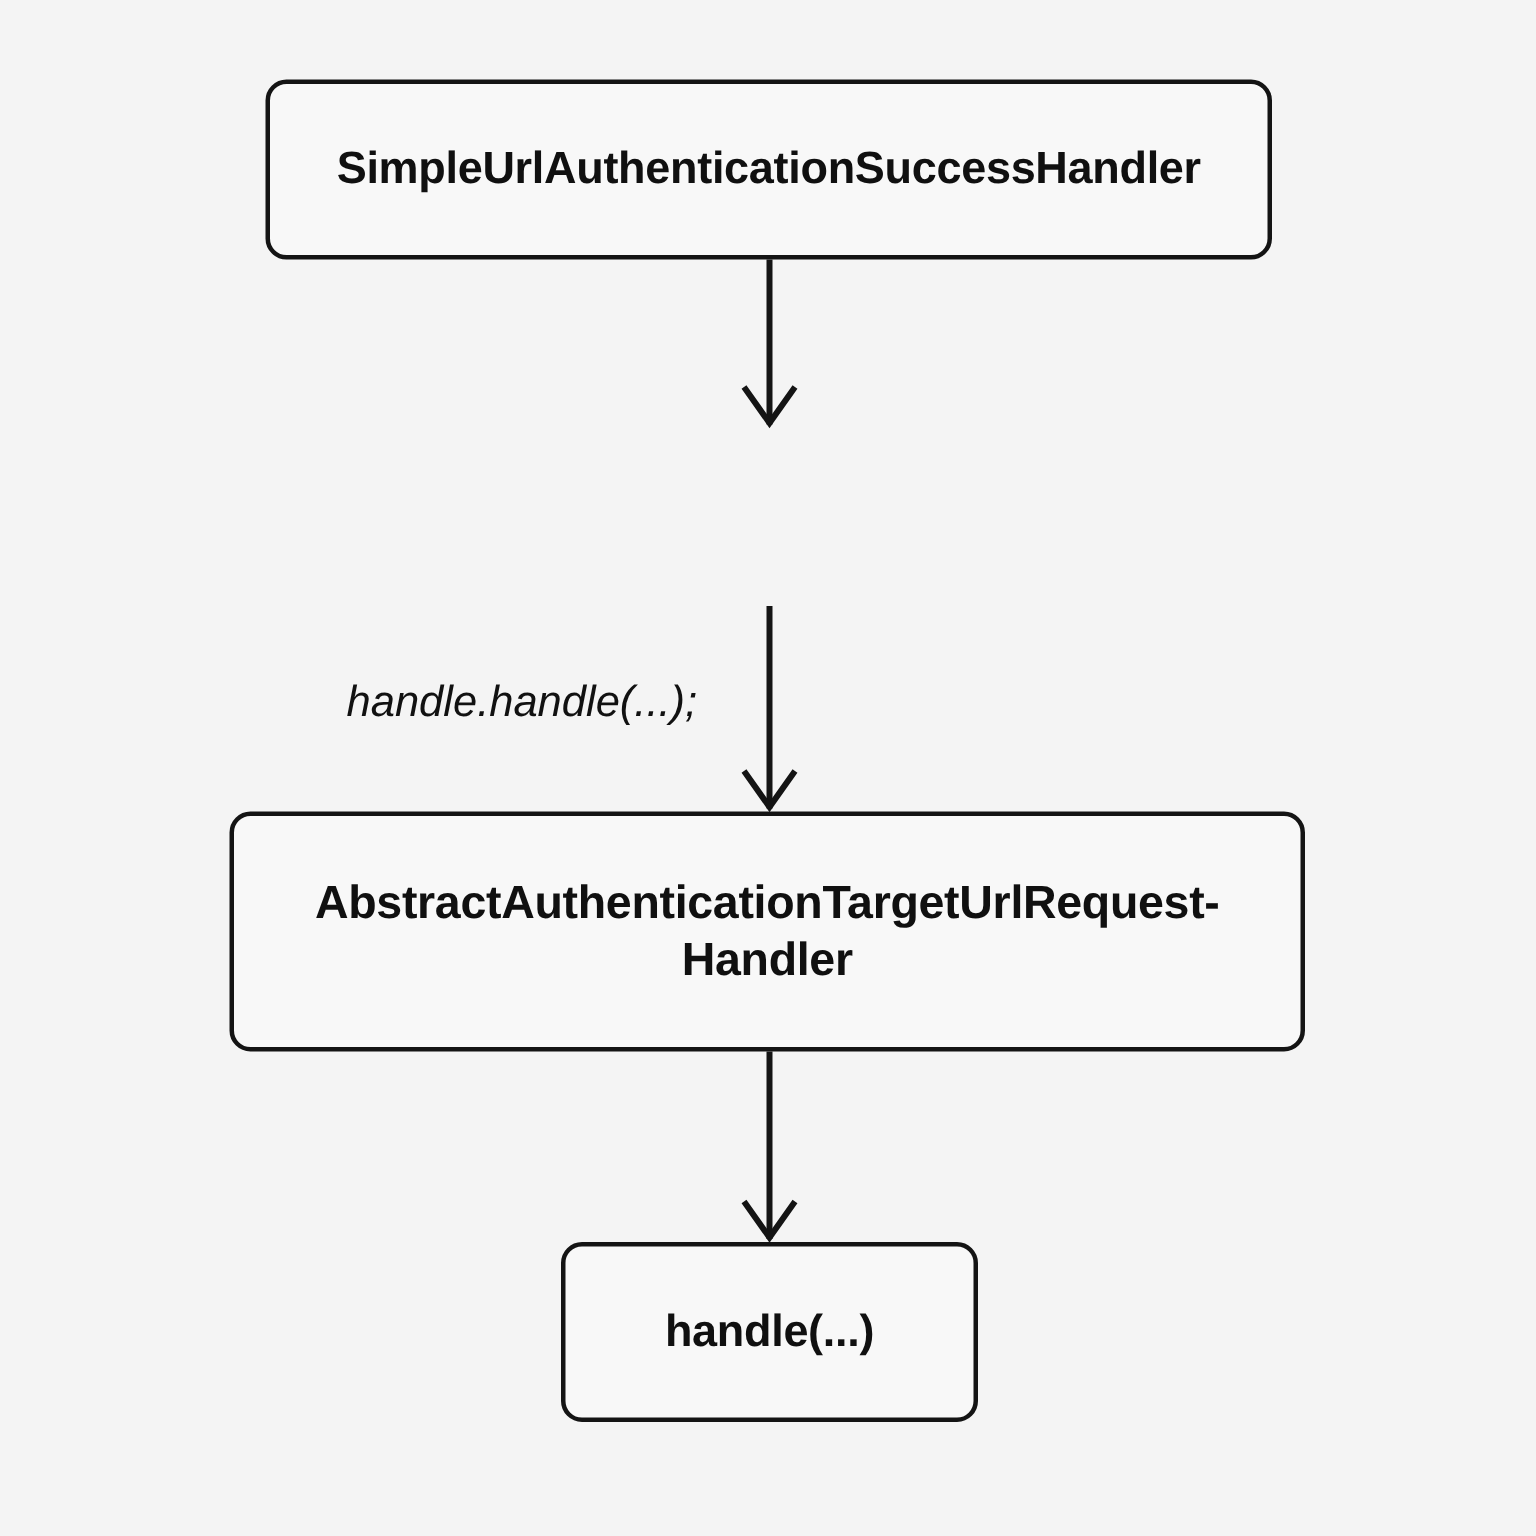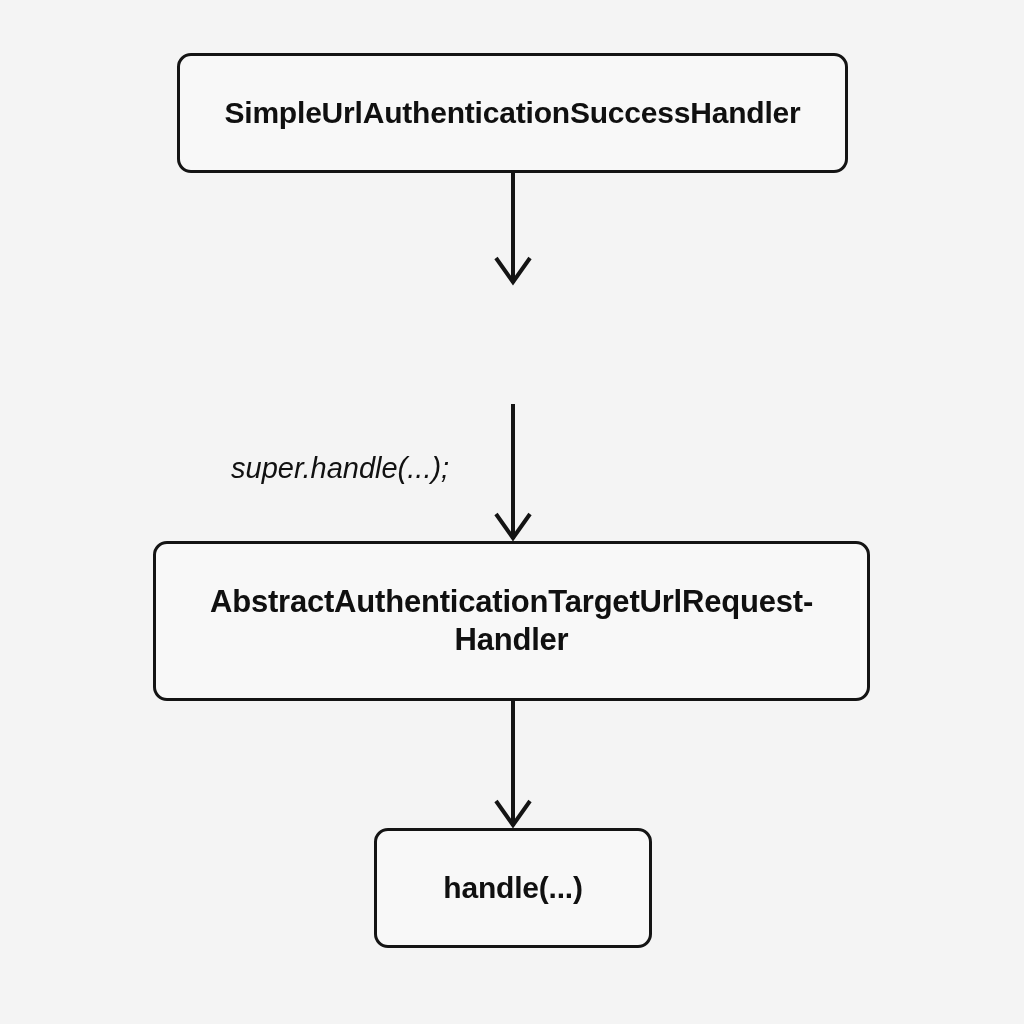--- a/index.html
+++ b/index.html
@@ -120,15 +120,15 @@
 
   <div class="node" id="node-abstract-target-url-handler">
     <span class="node-label">AbstractAuthenticationTargetUrlRequest-
 Handler</span>
   </div>
 
   <div class="node" id="node-handle">
     <span class="node-label">handle(...)</span>
   </div>
 
-  <div class="edge-label" id="edge-label-super-handle">super.handle(...);</div>
+  <div class="edge-label" id="edge-label-super-handle">handle.handle(...);</div>
 
 </div>
 
 </body></html>

